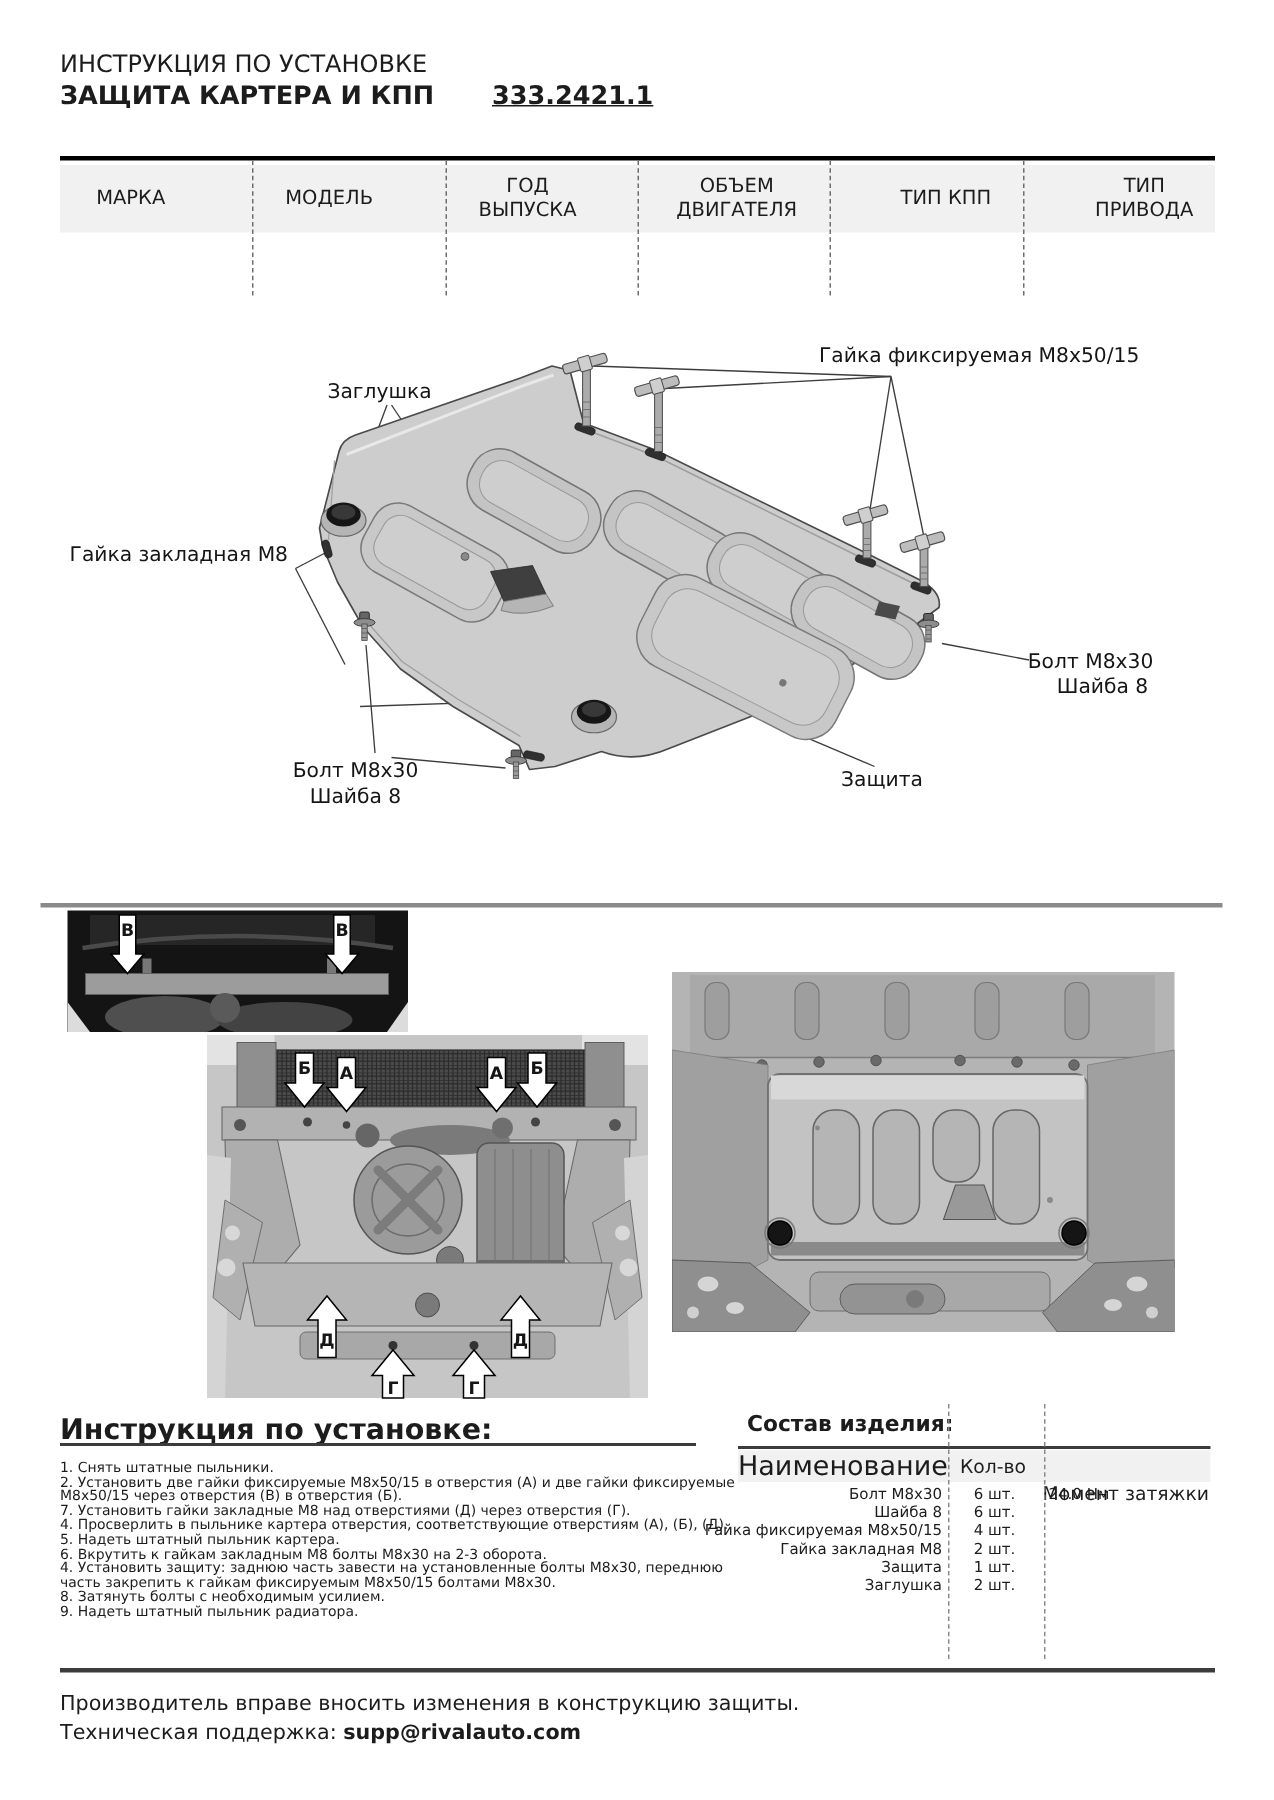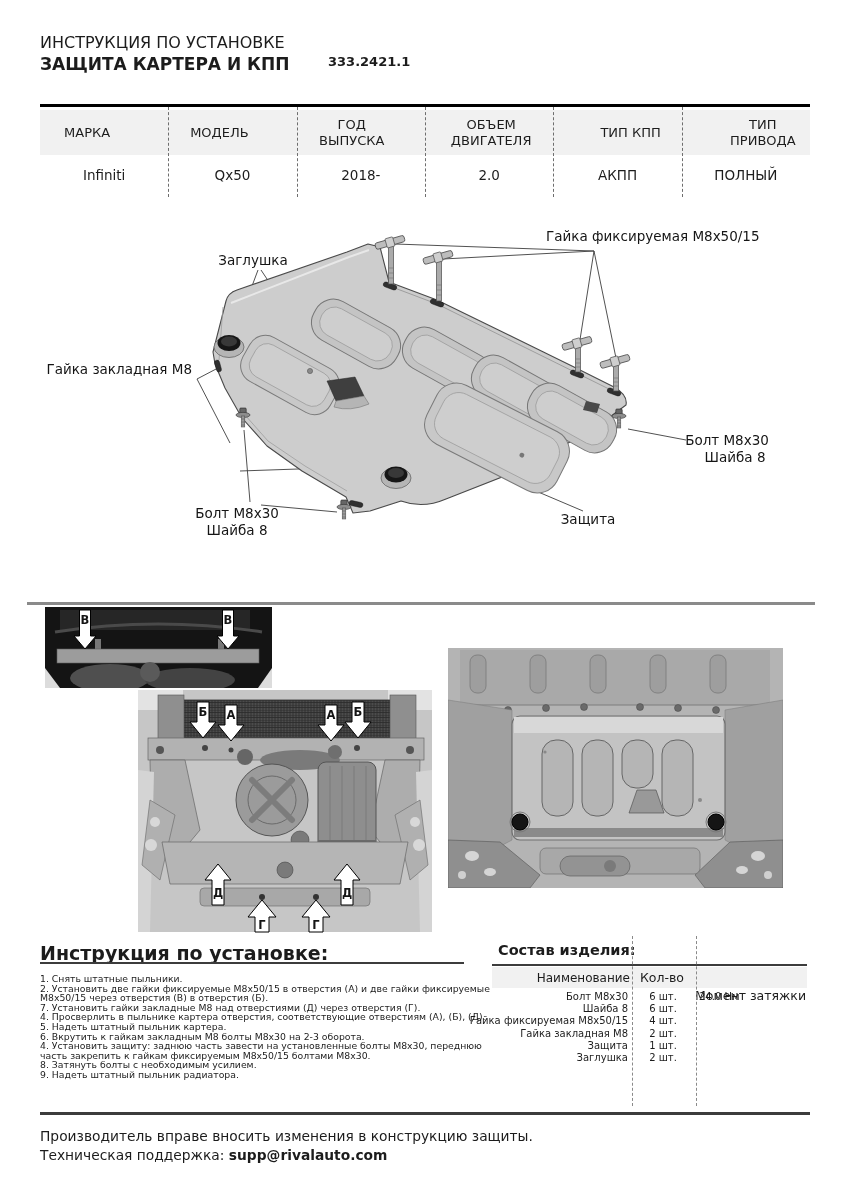--- a/index.html
+++ b/index.html
@@ -2,40 +2,40 @@
 <html><head>
 <meta charset="utf-8">
 <style>
   html,body{margin:0;padding:0;background:#fff;}
   .page{position:relative;width:815px;height:1200px;background:#fff;overflow:hidden;
         font-family:"DejaVu Sans",sans-serif;color:#1c1c1c;}
   .abs{position:absolute;}
   
   .doc-type{left:40px;top:33px;font-size:16px;}
   .product-name{left:40px;top:54px;font-size:17px;font-weight:bold;}
-  .part-number{left:328px;top:54px;font-size:13px;font-weight:bold;}
+  .part-number{left:328px;top:54px;font-size:17px;font-weight:bold;text-decoration:underline;}
   
   .spec-table{left:40px;top:104px;width:770px;height:86px;border-top:3.5px solid #000;}
   .spec-head{position:absolute;left:0;top:3px;width:770px;height:45px;background:#f1f1f1;display:flex;gap:38px;}
   .spec-body{position:absolute;left:0;top:48px;width:770px;height:40px;display:flex;}
   .spec-cell{width:128.33px;display:flex;align-items:center;justify-content:center;
              text-align:center;font-size:13px;line-height:1.22;padding:0 14px;box-sizing:border-box;}
   .spec-body .spec-cell{font-size:13.5px;}
   .spec-sep{position:absolute;top:0;width:0;height:90px;border-left:1px dashed #6e6e6e;}
   
   .hr-gray{left:27px;top:602px;width:804px;height:2.5px;background:#8a8a8a;}
   
   .instr-title{left:40px;top:942px;font-size:19px;font-weight:bold;}
   .instr-rule{left:40px;top:962px;width:424px;height:2px;background:#3c3c3c;}
   .instr-list{left:40px;top:974px;width:468px;font-size:9.3px;line-height:9.6px;}
   
   .parts-title{left:498px;top:942px;font-size:14.5px;font-weight:bold;}
   .parts-rule{left:492px;top:964px;width:315px;height:2px;background:#3c3c3c;}
   .parts-head{left:492px;top:967px;width:315px;height:21px;background:#f1f1f1;display:flex;align-items:center;}
-  .ph-name{width:138px;text-align:right;font-size:12px;}
+  .ph-name{width:138px;text-align:left;font-size:18px;}
   .ph-qty{width:64px;text-align:center;font-size:12.5px;}
   .ph-torque{width:113px;text-align:center;font-size:12.5px;margin-top:36px;}
   .parts-rows{left:450px;top:991px;width:360px;font-size:10px;}
   .parts-row{display:flex;height:12.2px;line-height:12.2px;}
   .pr-name{width:178px;text-align:right;}
   .pr-qty{width:66px;text-align:center;margin-left:2px;}
   .pr-torque{flex:1;text-align:left;padding-left:3px;}
   .dash-v{top:936px;height:170px;width:0;border-left:1px dashed #8a8a8a;}
   .dash-v1{left:632px;} .dash-v2{left:696px;}
   
@@ -57,28 +57,20 @@
   <div class="abs part-number">333.2421.1</div>
 
   <div class="abs spec-table">
     <div class="spec-head">
       <div class="spec-cell">МАРКА</div>
       <div class="spec-cell">МОДЕЛЬ</div>
       <div class="spec-cell">ГОД ВЫПУСКА</div>
       <div class="spec-cell">ОБЪЕМ ДВИГАТЕЛЯ</div>
       <div class="spec-cell">ТИП КПП</div>
       <div class="spec-cell">ТИП ПРИВОДА</div>
-    </div>
-    <div class="spec-body">
-      <div class="spec-cell">Infiniti</div>
-      <div class="spec-cell">Qx50</div>
-      <div class="spec-cell">2018-</div>
-      <div class="spec-cell">2.0</div>
-      <div class="spec-cell">АКПП</div>
-      <div class="spec-cell">ПОЛНЫЙ</div>
     </div>
     <div class="spec-sep" style="left:128.3px"></div>
     <div class="spec-sep" style="left:256.7px"></div>
     <div class="spec-sep" style="left:385px"></div>
     <div class="spec-sep" style="left:513.3px"></div>
     <div class="spec-sep" style="left:641.7px"></div>
   </div>
 
   <svg class="abs" style="left:0;top:220px" width="849" height="350" viewBox="0 220 849 350">
 

